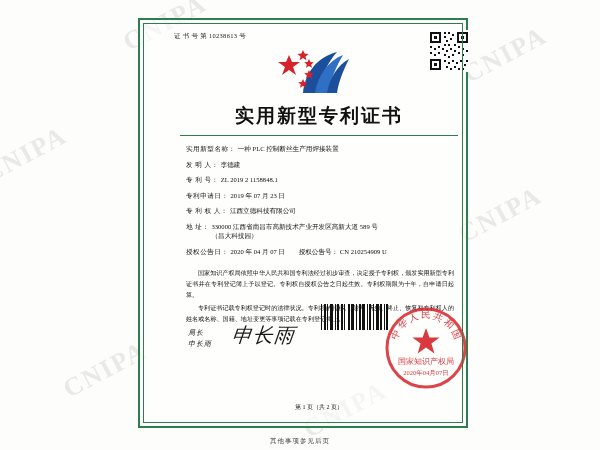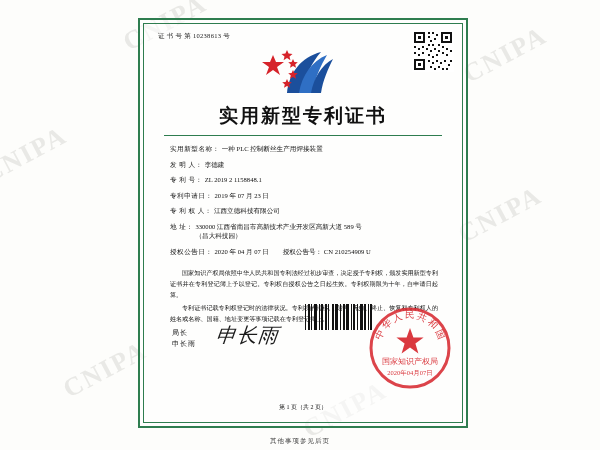--- a/index.html
+++ b/index.html
@@ -54,21 +54,21 @@
   .cert::after {
     content: "";
     position: absolute;
     left: 3px; top: 3px; right: 3px; bottom: 3px;
     border: 1px solid #2e7d4f;
     pointer-events: none;
   }
 
   .inner {
     position: absolute;
-    left: 0; top: 0;
+    left: 16px; top: 0;
     width: 100%;
     height: 100%;
     padding: 10px 14px;
     box-sizing: border-box;
     font-size: 6.5px;
     color: #1a1a1a;
     font-family: "Liberation Serif", serif;
   }
 
   .cert-no {
@@ -153,20 +153,21 @@
     height: 70px;
   }
   .sign-label {
     position: absolute;
     left: 12px;
     top: 14px;
     font-size: 7px;
     line-height: 1.5;
     color: #111;
     letter-spacing: 1px;
+    font-style: italic;
   }
   .sign-script {
     position: absolute;
     left: 56px;
     top: 8px;
     font-size: 20px;
     font-family: "Liberation Serif", serif;
     font-style: italic;
     color: #1a1a1a;
     letter-spacing: 1px;

